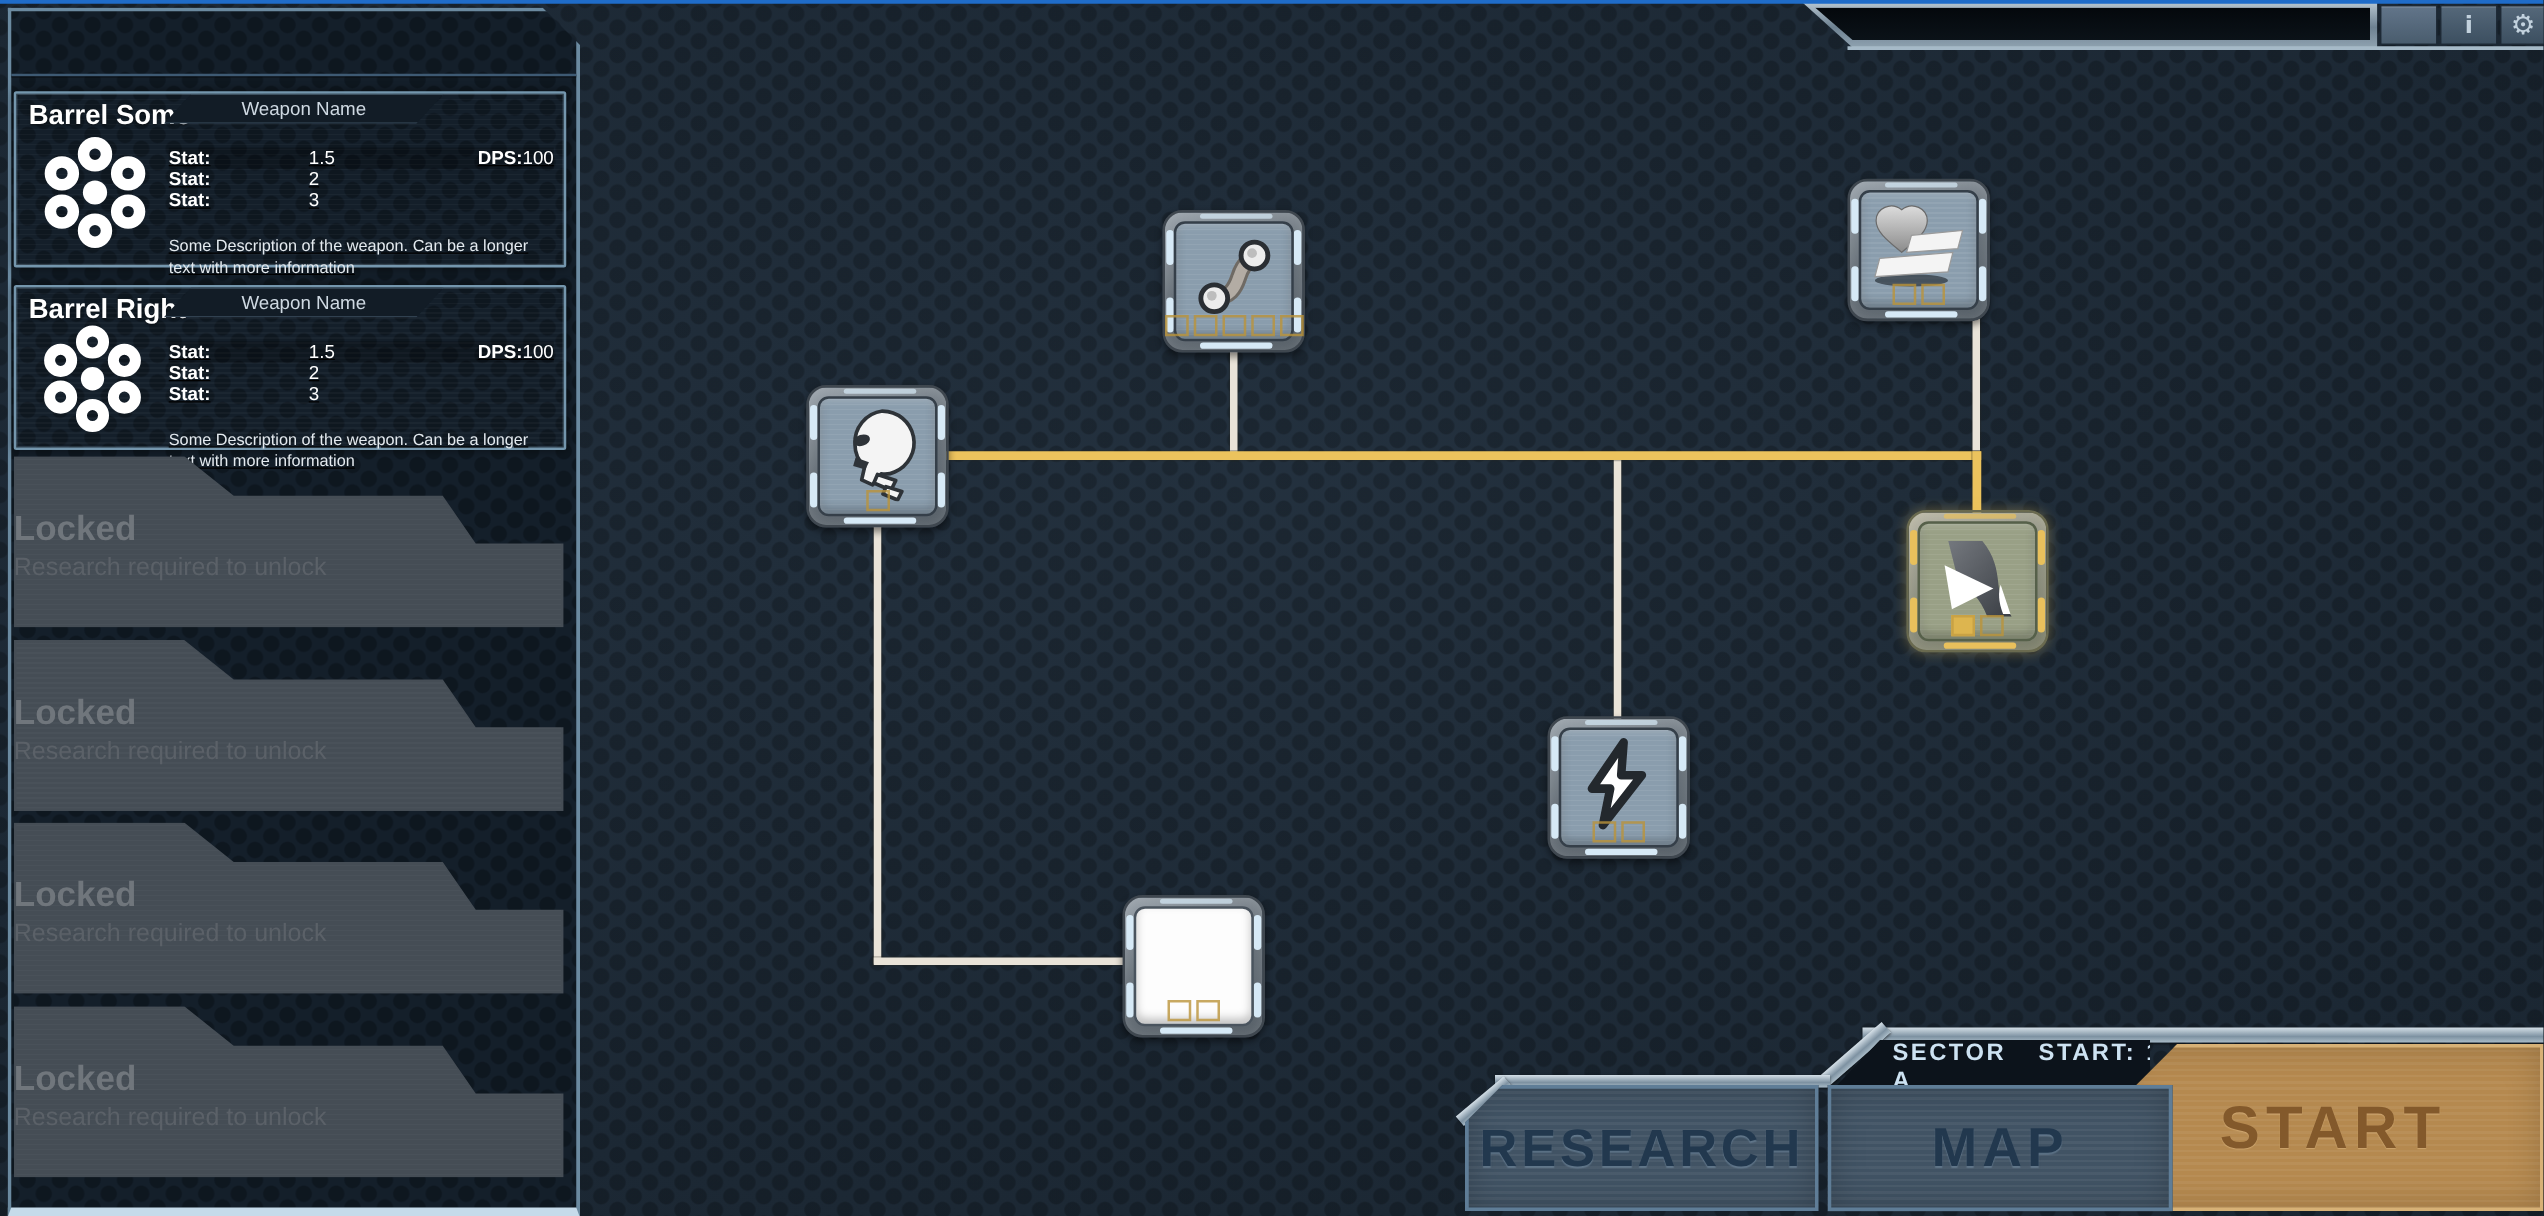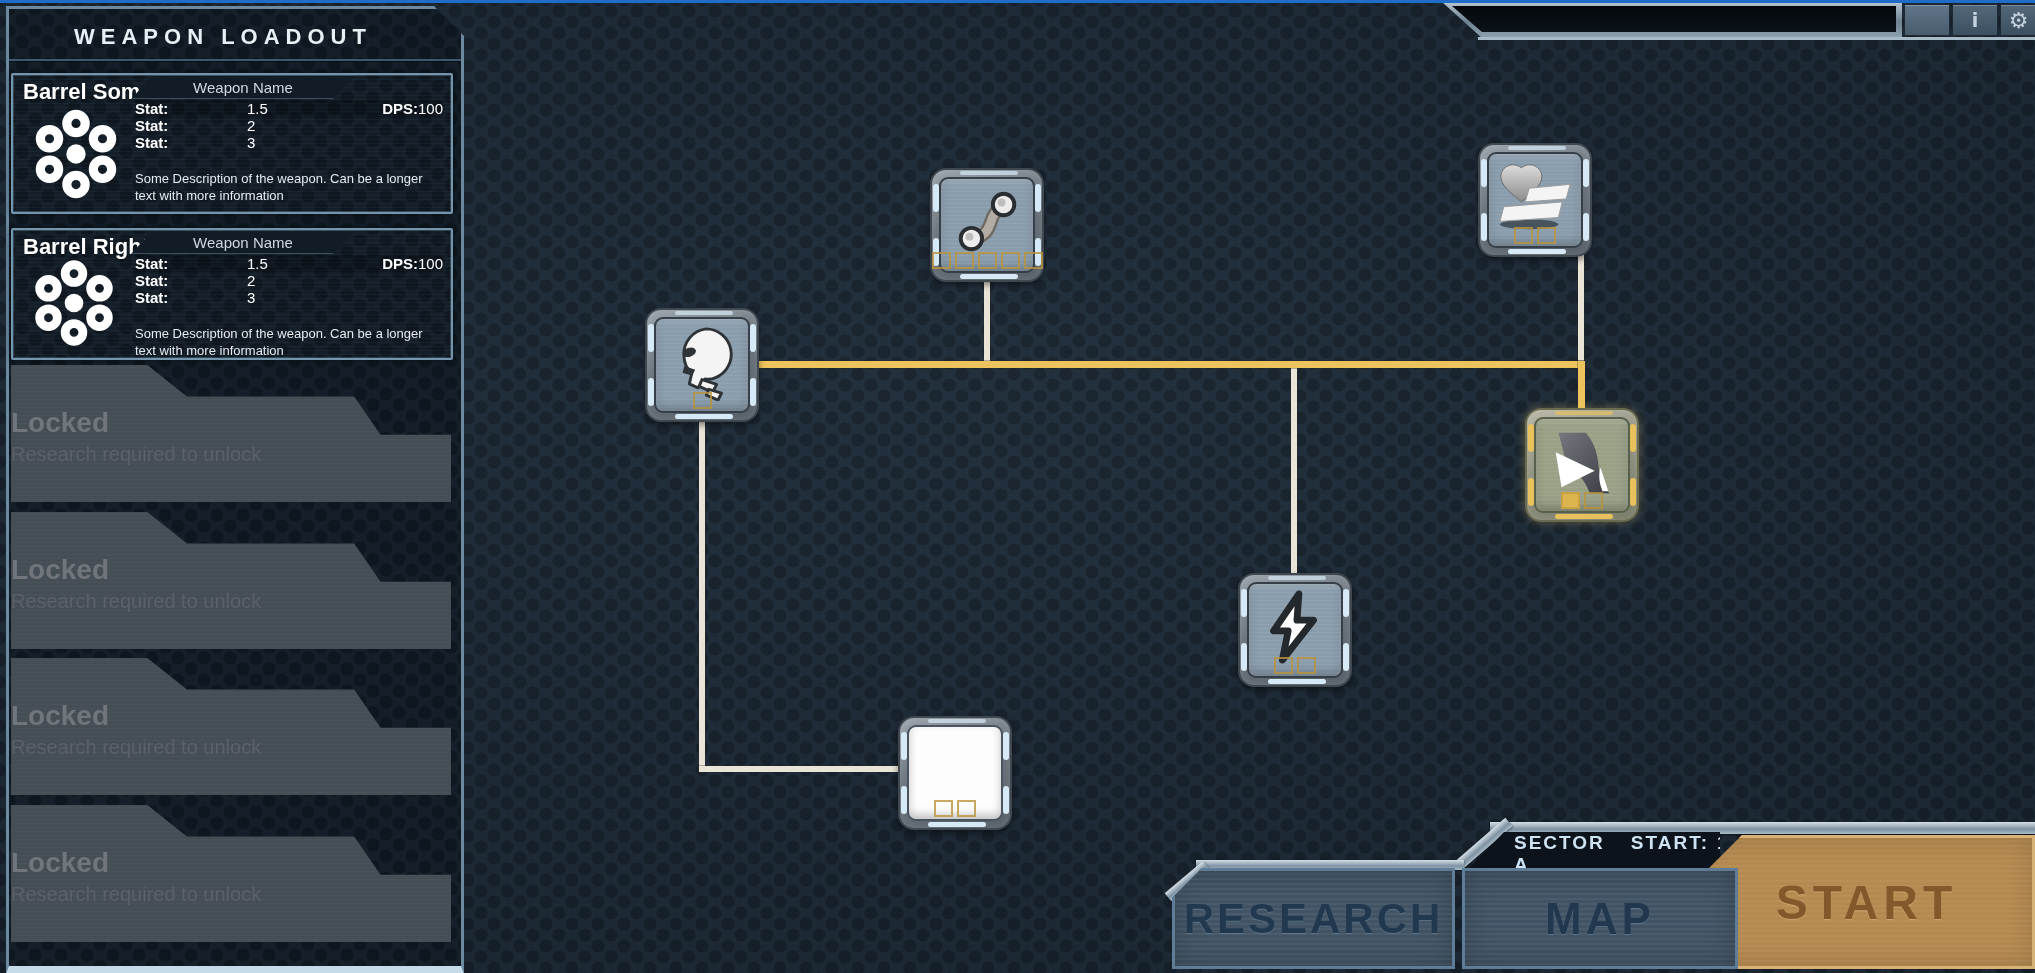--- a/index.html
+++ b/index.html
@@ -38,21 +38,21 @@
       background-image:repeating-linear-gradient(180deg, rgba(255,255,255,.03) 0 1px, transparent 1px 4px);}
   .wcard .slotname{position:absolute;top:4px;left:10px;color:#ffffff;font-size:22px;font-weight:bold;
       text-shadow:0 1px 2px rgba(0,0,0,.6);}
   .wtab{position:absolute;top:0;left:118px;width:224px;height:24px;
       background:#121c26;
       clip-path:polygon(22px 0, 100% 0, calc(100% - 22px) 100%, 0 100%);
       box-shadow:inset 0 0 0 1px rgba(140,175,200,.35);
       display:flex;align-items:center;justify-content:center;
       color:#cfd9e2;font-size:15px;}
   .wicon{position:absolute;left:10px;top:26px;width:106px;height:106px;}
-  .wstats{position:absolute;left:122px;right:8px;top:25px;}
+  .wstats{position:absolute;left:122px;right:8px;top:43px;text-decoration:underline;}
   .srow{display:flex;align-items:center;height:17px;color:#ffffff;font-size:15px;}
   .srow.hl{background:rgba(0,0,0,.22);}
   .srow .lbl{font-weight:bold;width:112px;}
   .srow .val{width:120px;}
   .srow .dps{margin-left:auto;display:flex;justify-content:center;}
   .srow .dpsl{font-weight:bold;}
   .wdesc{margin-top:20px;color:#e4eaef;font-size:13px;line-height:1.28;max-width:320px;}
 
   .locked{position:absolute;left:2px;width:440px;height:137px;}
   .locked .lshape{position:absolute;inset:0;background:#454d55;
@@ -303,21 +303,20 @@
       </div>
       <div class="npanel"></div>
       <div class="nslots">
           <span class="nslot"></span>
           <span class="nslot"></span>
         </div>
     </div>
   </div>
 
   <div class="sidebar">
-    <div class="sb-title">WEAPON LOADOUT</div>
     <div class="sb-divider"></div>
 
     <div class="wcard" style="top:64px;height:137px;">
       <div class="slotname">Barrel Some</div>
       <div class="wtab">
           <span>Weapon Name</span>
         </div>
       <svg class="wicon" viewBox="0 0 100 104">
         <g stroke="#ffffff" stroke-width="9" fill="none">
           <circle cx="50" cy="22" r="9"></circle>

